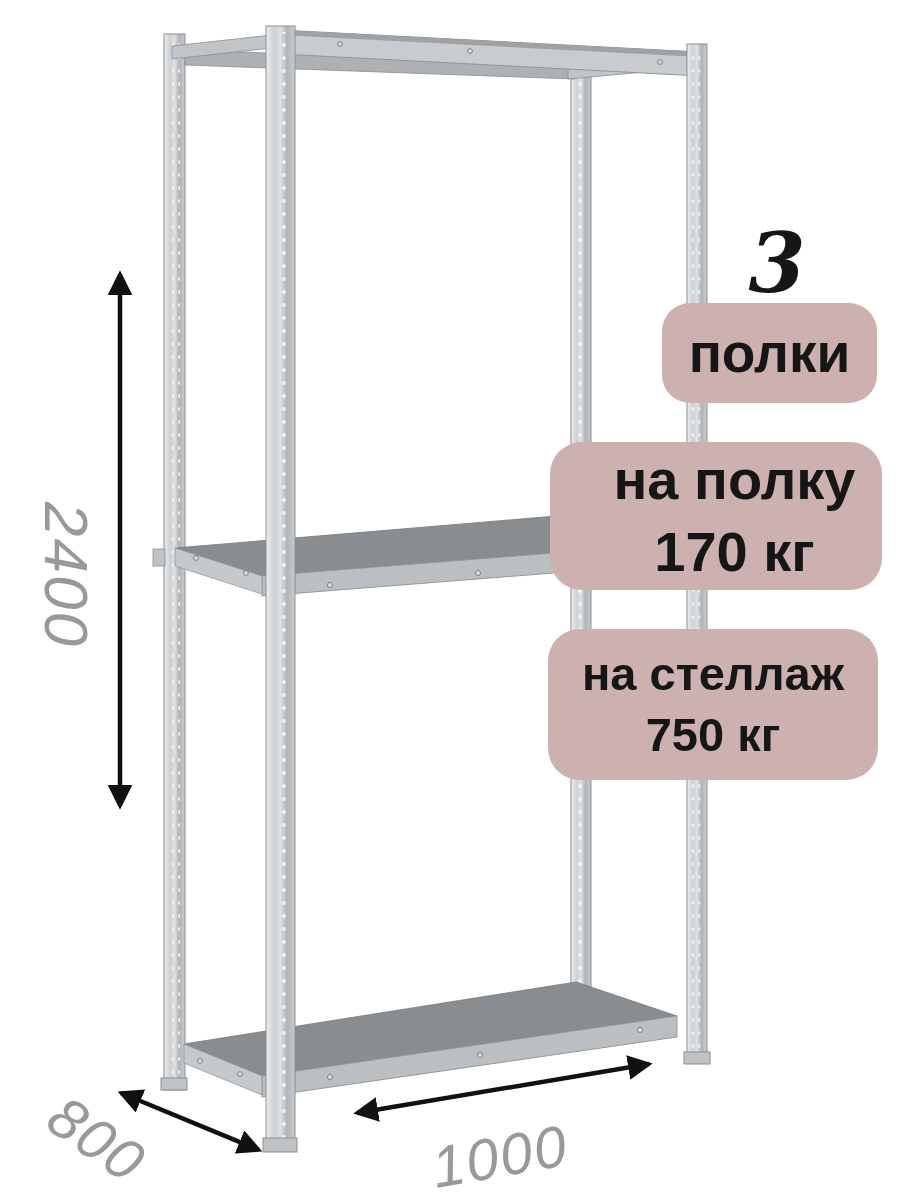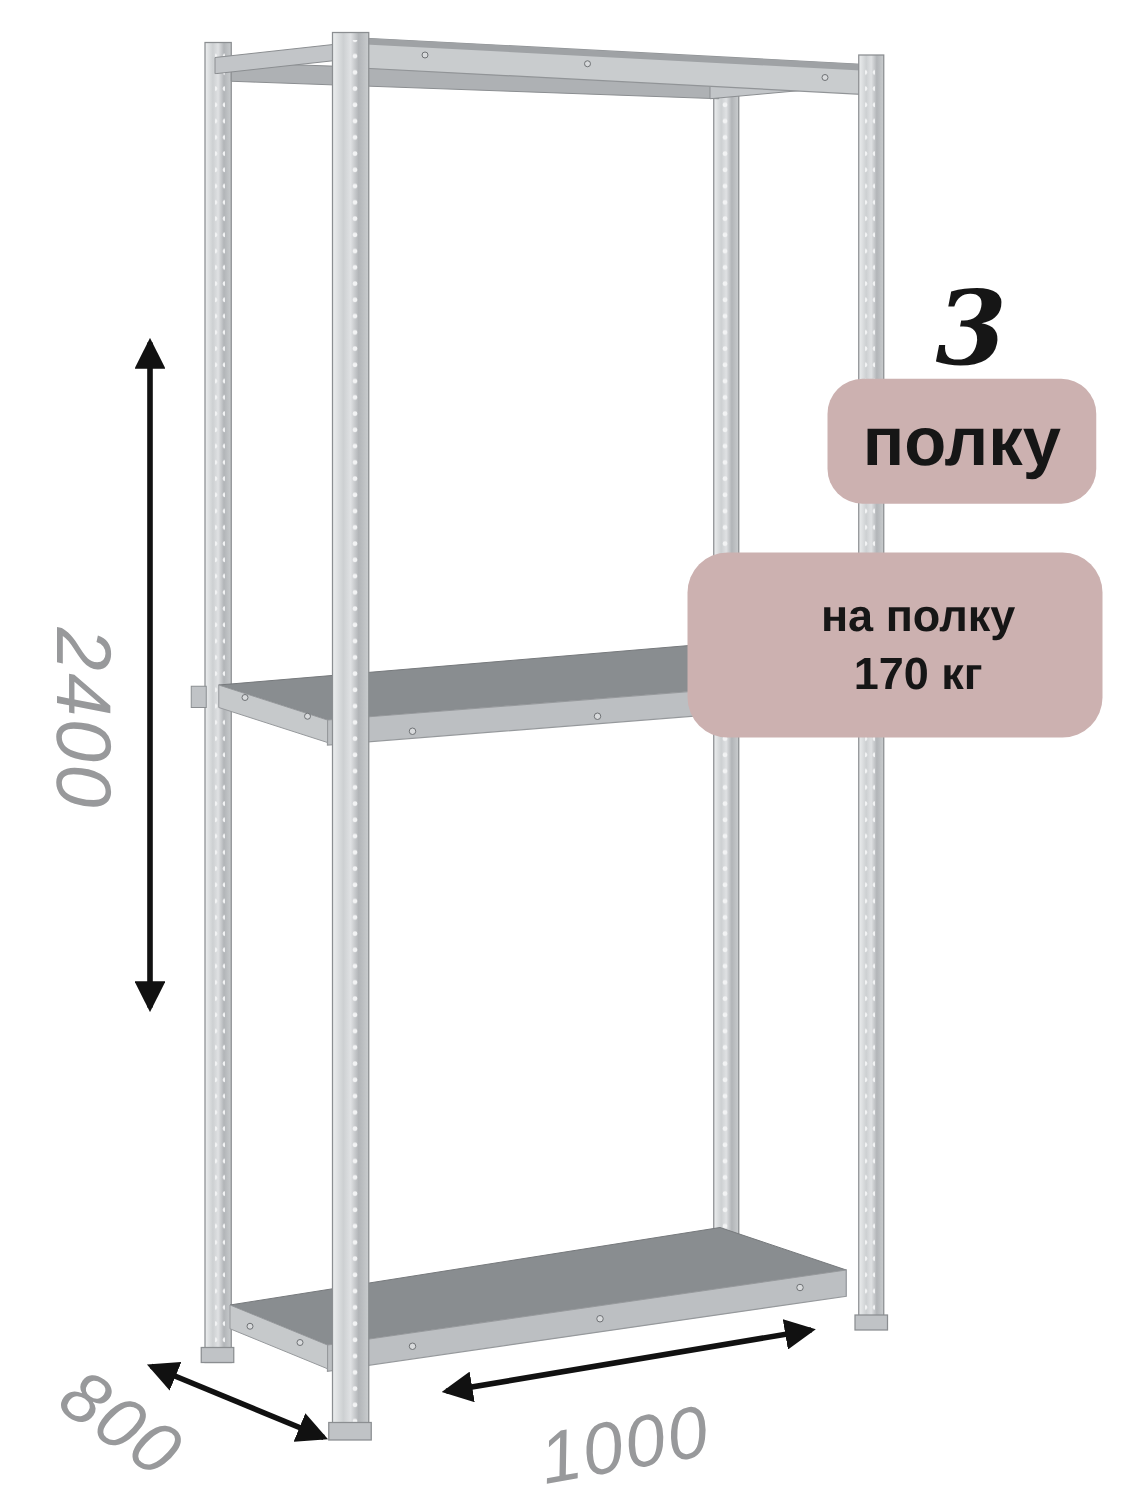--- a/index.html
+++ b/index.html
@@ -74,21 +74,21 @@
   .badge-shelves {
     left: 662px; top: 303px;
     width: 215px; height: 100px;
     border-radius: 28px;
     font-size: 55px;
   }
   .badge-per-shelf {
     left: 550px; top: 442px;
     width: 332px; height: 148px;
     border-radius: 32px;
-    font-size: 36px;
+    font-size: 56px;
     line-height: 1.28;
     padding-left: 37px;
   }
   .badge-per-rack {
     left: 548px; top: 629px;
     width: 330px; height: 151px;
     border-radius: 32px;
     font-size: 47px;
     line-height: 1.28;
   }
@@ -182,22 +182,26 @@
     </g>
   </svg>
 
   <div class="dim dim-height">2400</div>
   <div class="dim dim-depth">800</div>
   <div class="dim dim-width">1000</div>
 
   <div class="shelf-count">3</div>
 
   <div class="badge badge-shelves">
-    <span>полку</span>
+    <span>полки</span>
   </div>
 
   <div class="badge badge-per-shelf">
     <div>на полку</div>
     <div>170 кг</div>
   </div>
 
+  <div class="badge badge-per-rack">
+    <div>на стеллаж</div>
+    <div>750 кг</div>
+  </div>
 
 </div>
 
 </body></html>

